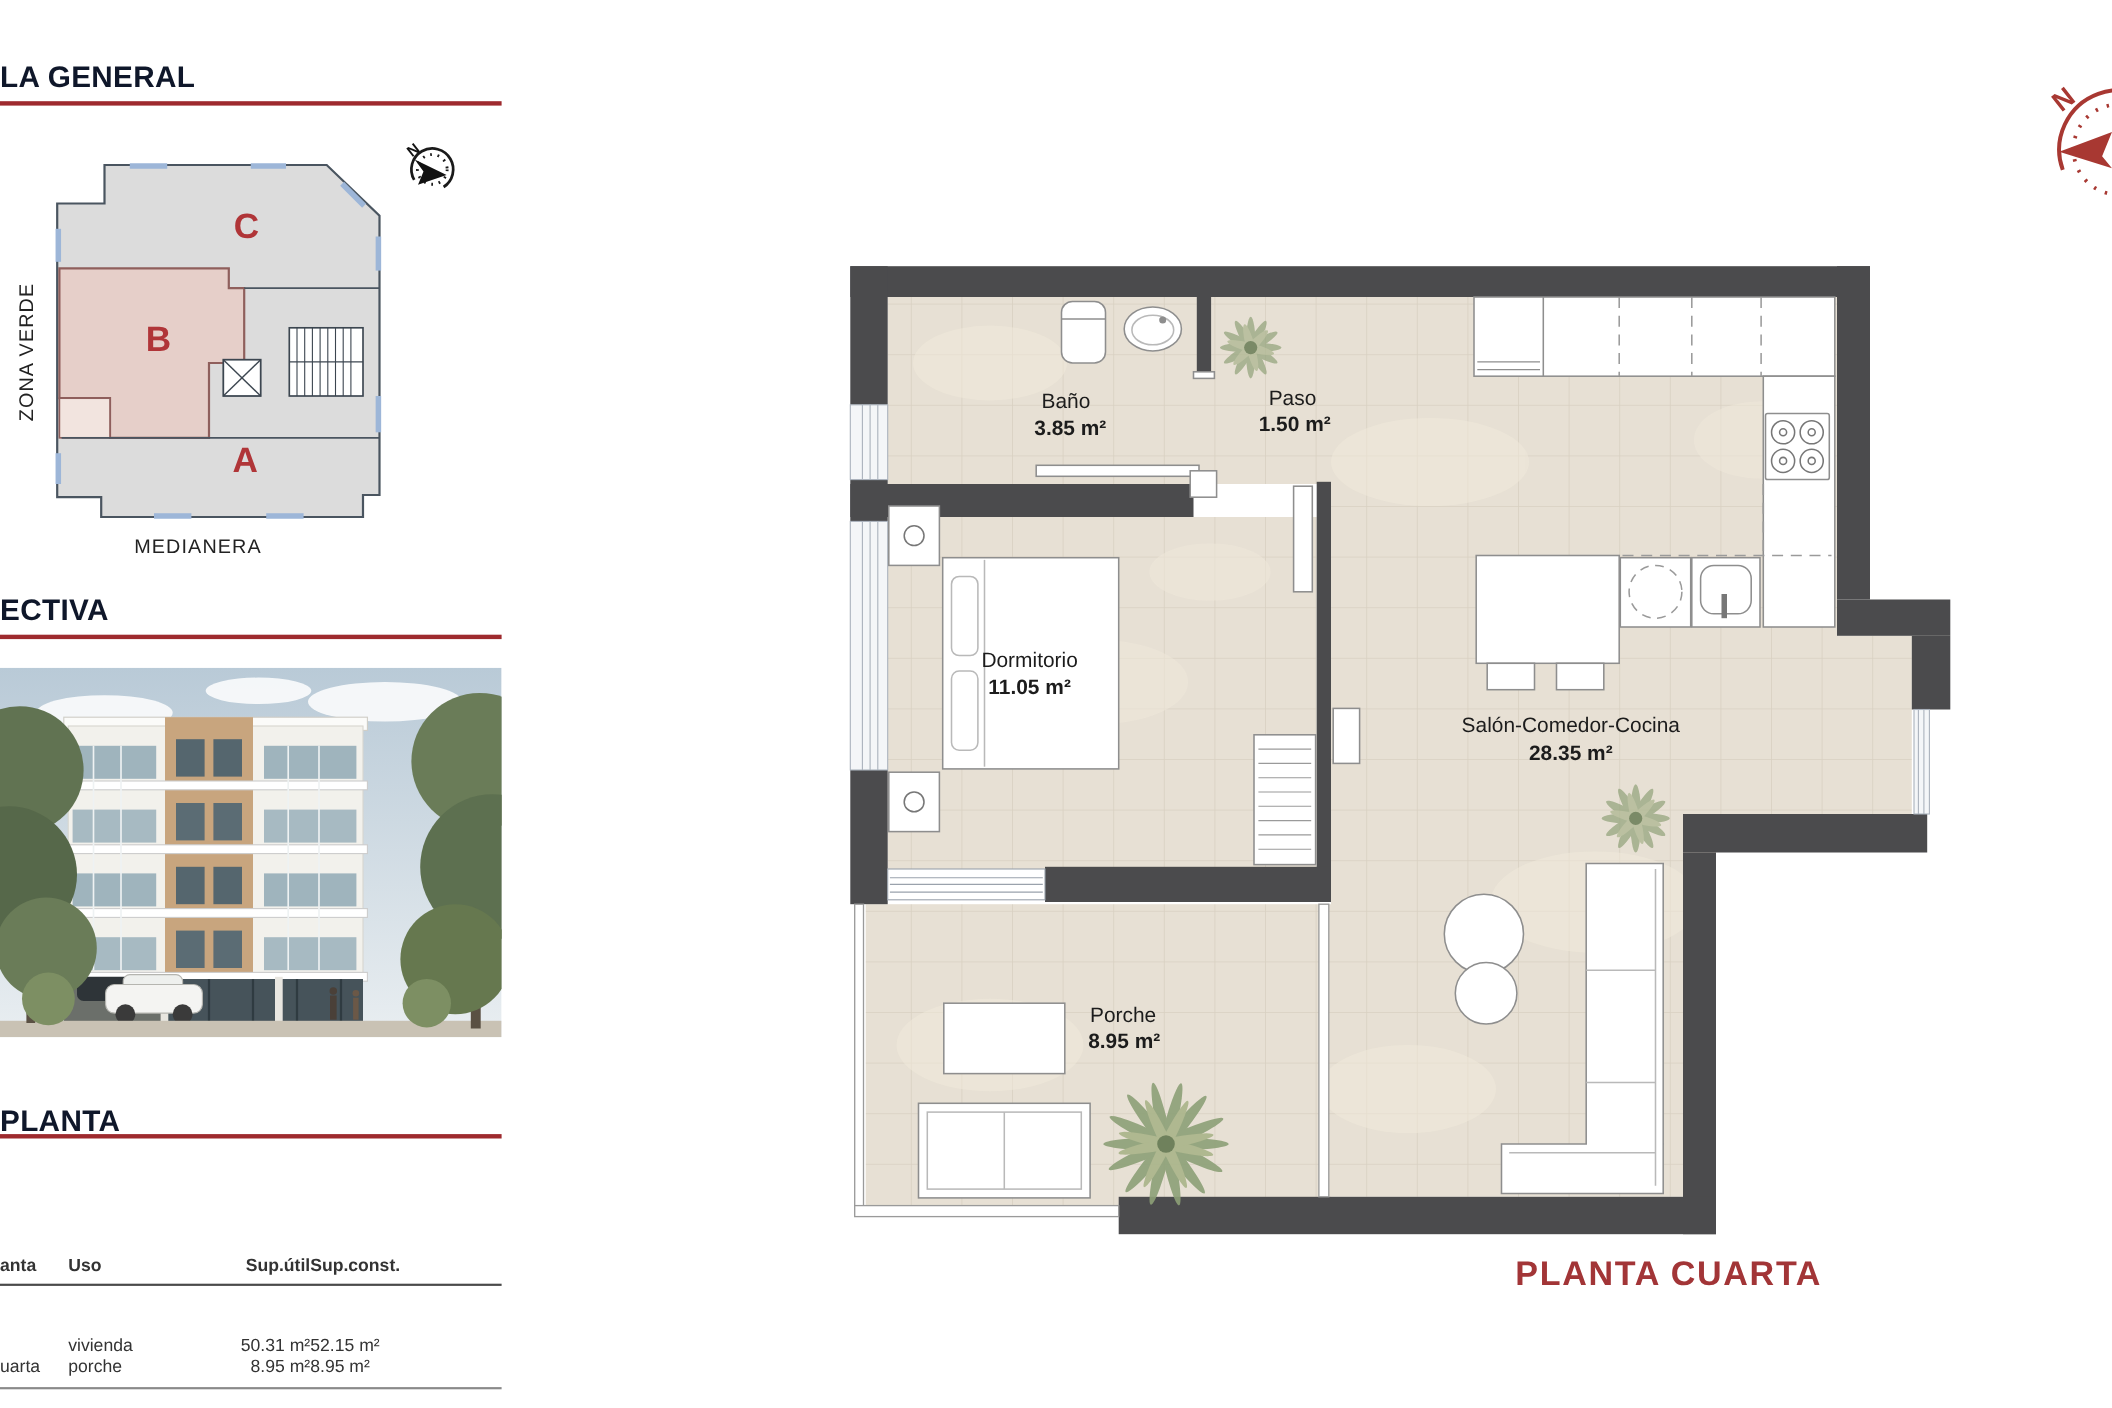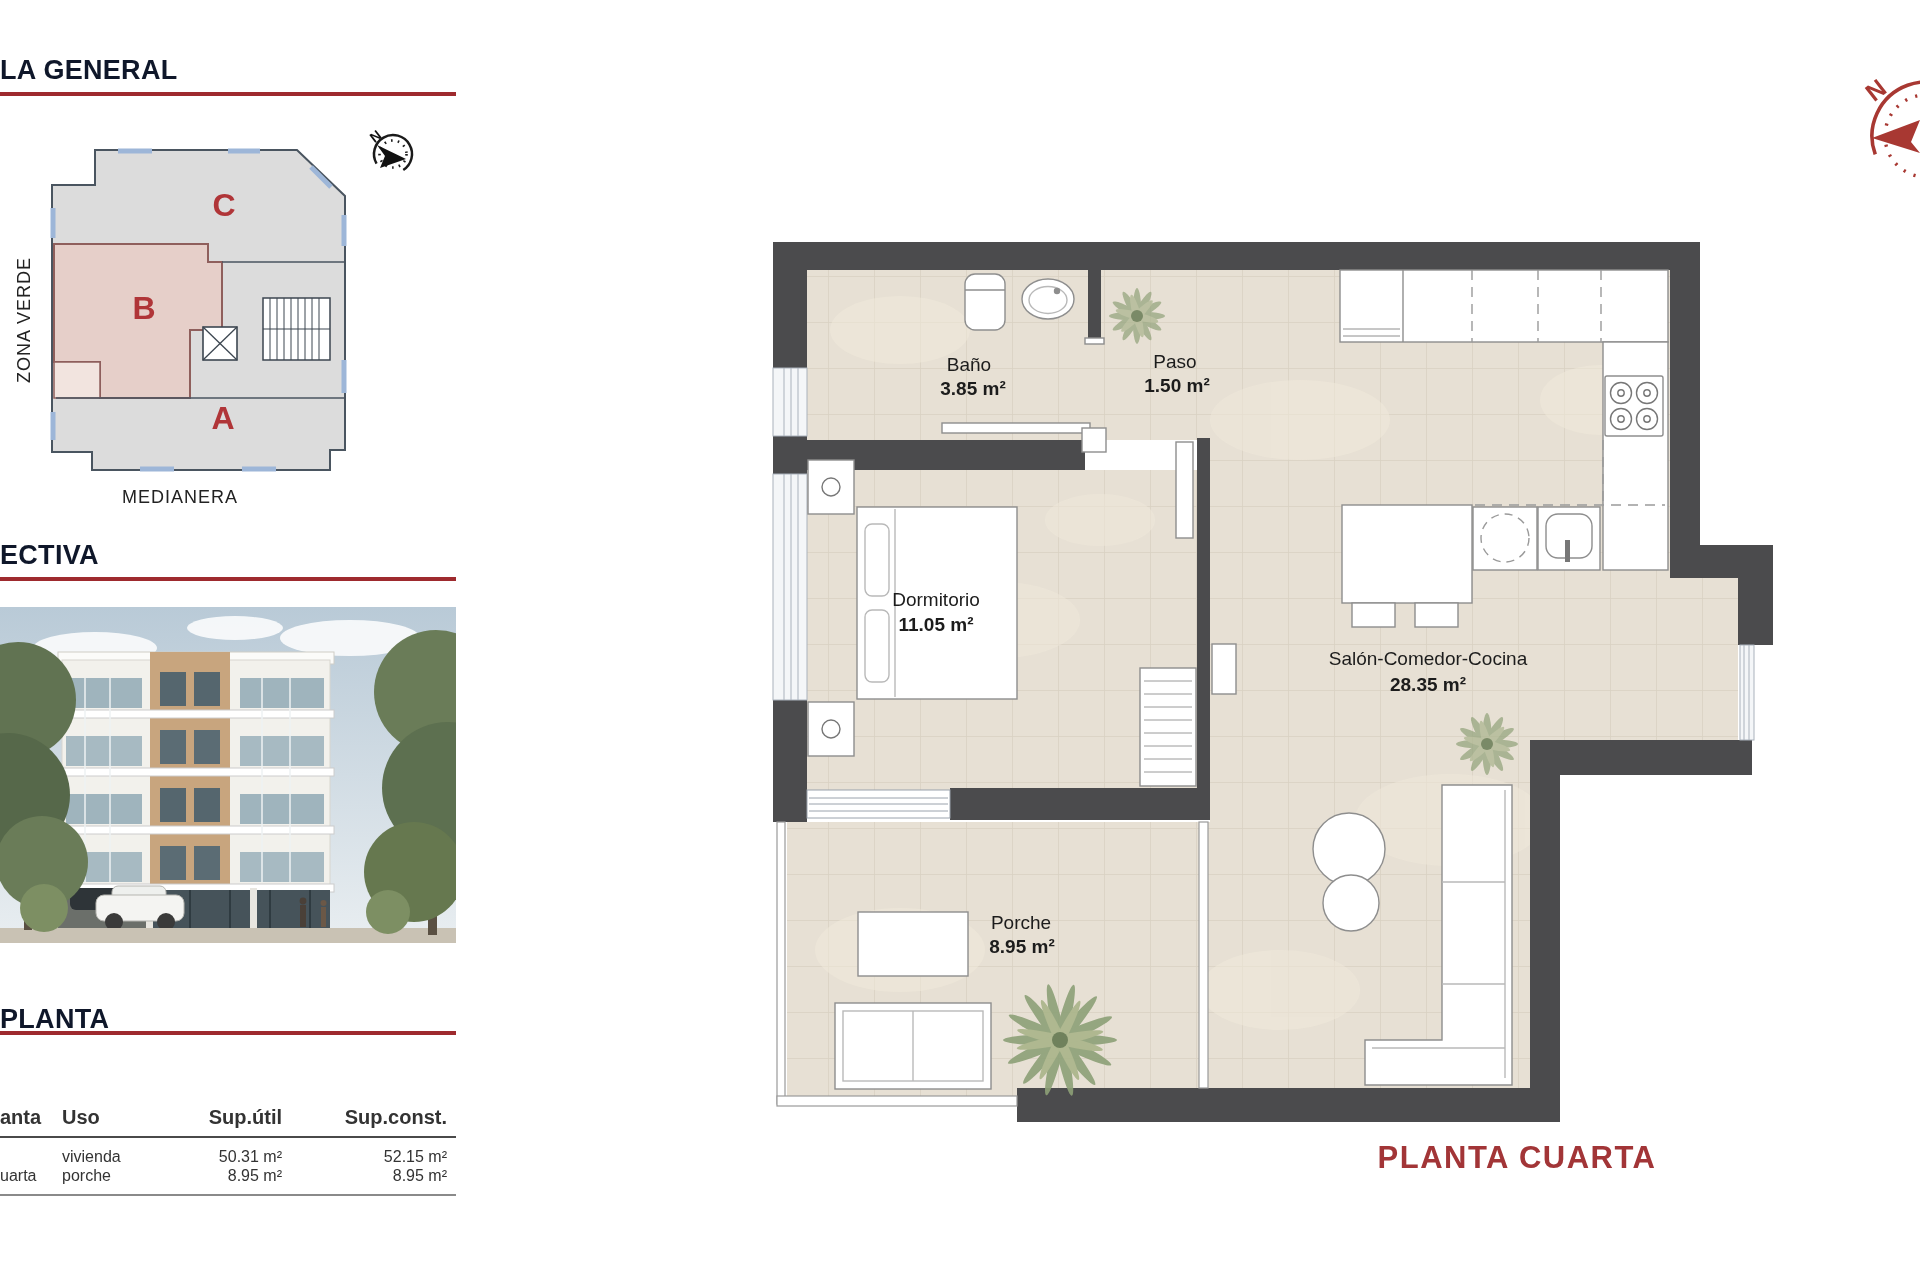--- a/index.html
+++ b/index.html
@@ -3,22 +3,22 @@
 <meta charset="utf-8">
 <style>
   html,body{margin:0;padding:0;background:#ffffff;}
   #sheet{position:relative;width:1920px;height:1280px;background:#ffffff;overflow:hidden;
          font-family:"Liberation Sans",sans-serif;}
   #gfx{position:absolute;left:0;top:0;}
   .sec-title{position:absolute;left:0;font-weight:bold;font-size:27px;color:#0f172a;letter-spacing:.3px;white-space:nowrap;}
   .rule{position:absolute;left:0;width:456px;height:4px;background:#9e2a2e;}
   .tbl{position:absolute;left:0;top:1100px;width:456px;color:#333;}
   .trow{display:grid;grid-template-columns:62px 86px 134px 165px;align-items:end;}
-  .c1{text-align:left;}.c2{}.c3{text-align:right;}.c4{text-align:right;}
-  .thead{font-weight:bold;font-size:20px;padding-top:6px;}
+  .c1{text-align:left;}.c2{}.c3{text-align:right;margin-top:36px;}.c4{}
+  .thead{font-weight:bold;font-size:16px;padding-top:6px;}
   .tline{height:2px;background:#4a4a4a;margin-top:7px;}
   .tline2{height:2px;background:#8a8a8a;margin-top:9px;}
   .tdata{font-size:16px;line-height:19px;padding-top:9px;}
   .ttotal{font-weight:bold;font-size:19px;padding-top:7px;}
   svg text{font-family:"Liberation Sans",sans-serif;}
   .roomname{font-size:19px;fill:#1c1c1c;}
   .roomarea{font-size:19px;font-weight:bold;fill:#1c1c1c;}
 </style>
 </head>
 <body>

